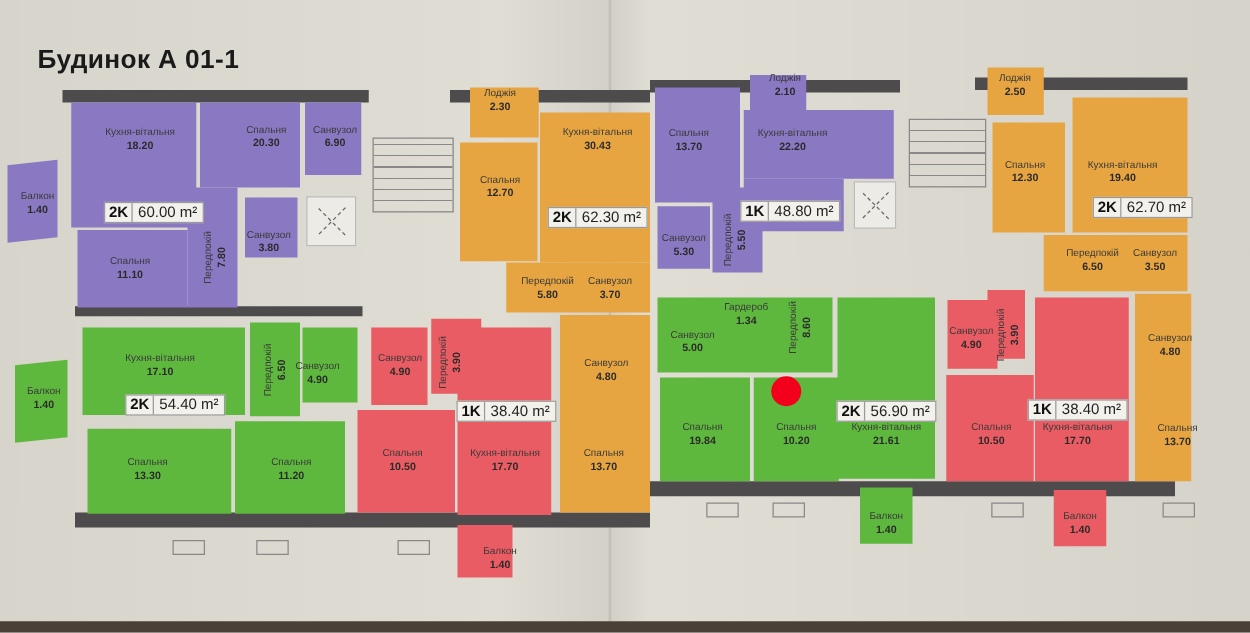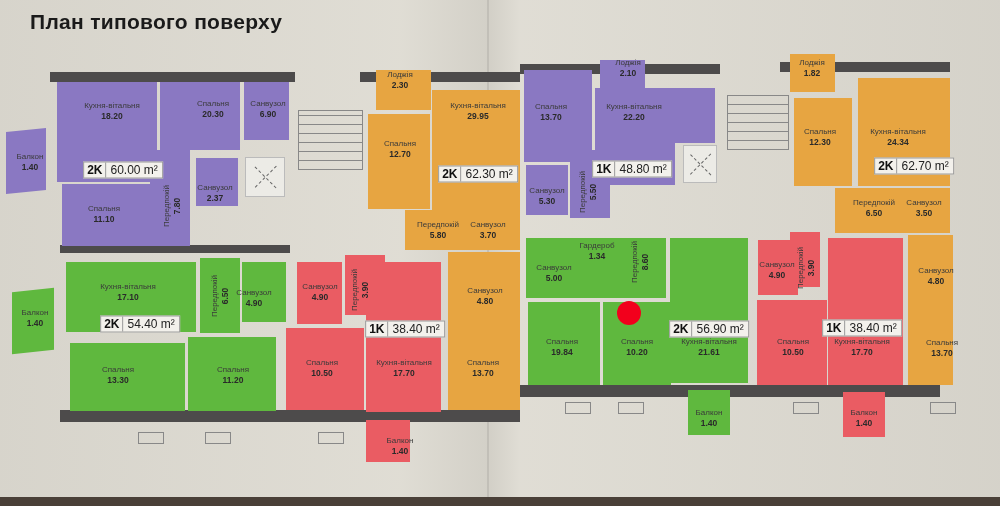--- a/index.html
+++ b/index.html
@@ -28,21 +28,21 @@
   .shaft:after{transform:rotate(-45deg);}
   .win{position:absolute;width:26px;height:12px;border:1px solid #888;box-sizing:border-box;}
   .marker{position:absolute;width:24px;height:24px;border-radius:50%;background:#f2001c;}
 </style>
 </head>
 <body>
 
 <div class="paper">
   <div class="fold"></div>
 
-  <div class="title" style="top:10px;">План типового поверху</div>
+  <div class="title" style="top:36px;">Будинок А 01-1</div>
 
   <div class="wall" style="left:50px;top:72px;width:245px;height:10px;"></div>
   <div class="wall" style="left:360px;top:72px;width:160px;height:10px;"></div>
   <div class="wall" style="left:520px;top:64px;width:200px;height:10px;"></div>
   <div class="wall" style="left:780px;top:62px;width:170px;height:10px;"></div>
   <div class="wall" style="left:60px;top:245px;width:230px;height:8px;"></div>
   <div class="wall" style="left:60px;top:410px;width:460px;height:12px;"></div>
   <div class="wall" style="left:520px;top:385px;width:420px;height:12px;"></div>
 
   <div class="room purple" style="left:57px;top:82px;width:100px;height:100px;"></div>
@@ -53,35 +53,35 @@
   <div class="room purple" style="left:150px;top:150px;width:40px;height:96px;"></div>
   <div class="room purple" style="left:196px;top:158px;width:42px;height:48px;"></div>
   <div class="shaft" style="left:245px;top:157px;width:40px;height:40px;"></div>
 
   <div class="lbl" style="left:112px;top:111px;"><span>Кухня-вітальня</span><b>18.20</b></div>
   <div class="lbl" style="left:213px;top:109px;"><span>Спальня</span><b>20.30</b></div>
   <div class="lbl" style="left:268px;top:109px;"><span>Санвузол</span><b>6.90</b></div>
   <div class="lbl" style="left:30px;top:162px;"><span>Балкон</span><b>1.40</b></div>
   <div class="lbl" style="left:104px;top:214px;"><span>Спальня</span><b>11.10</b></div>
   <div class="lbl v" style="left:172px;top:206px;"><span>Передпокій</span><b>7.80</b></div>
-  <div class="lbl" style="left:215px;top:193px;"><span>Санвузол</span><b>2.37</b></div>
+  <div class="lbl" style="left:215px;top:193px;"><span>Санвузол</span><b>3.80</b></div>
   <div class="badge" style="left:123px;top:170px;">
       <span class="t">2K</span>
       <span class="a">60.00 m²</span>
     </div>
 
   <div class="stair" style="left:298px;top:110px;width:65px;height:60px;"></div>
 
   <div class="room orange" style="left:376px;top:70px;width:55px;height:40px;"></div>
   <div class="room orange" style="left:368px;top:114px;width:62px;height:95px;"></div>
   <div class="room orange" style="left:432px;top:90px;width:88px;height:120px;"></div>
   <div class="room orange" style="left:405px;top:210px;width:115px;height:40px;"></div>
   <div class="room orange" style="left:448px;top:252px;width:72px;height:158px;"></div>
   <div class="lbl" style="left:400px;top:80px;"><span>Лоджія</span><b>2.30</b></div>
-  <div class="lbl" style="left:478px;top:111px;"><span>Кухня-вітальня</span><b>29.95</b></div>
+  <div class="lbl" style="left:478px;top:111px;"><span>Кухня-вітальня</span><b>30.43</b></div>
   <div class="lbl" style="left:400px;top:149px;"><span>Спальня</span><b>12.70</b></div>
   <div class="lbl" style="left:438px;top:230px;"><span>Передпокій</span><b>5.80</b></div>
   <div class="lbl" style="left:488px;top:230px;"><span>Санвузол</span><b>3.70</b></div>
   <div class="lbl" style="left:485px;top:296px;"><span>Санвузол</span><b>4.80</b></div>
   <div class="lbl" style="left:483px;top:368px;"><span>Спальня</span><b>13.70</b></div>
   <div class="badge" style="left:478px;top:174px;">
       <span class="t">2K</span>
       <span class="a">62.30 m²</span>
     </div>
 
@@ -102,23 +102,23 @@
       <span class="a">48.80 m²</span>
     </div>
 
   <div class="stair" style="left:727px;top:95px;width:62px;height:55px;"></div>
 
   <div class="room orange" style="left:790px;top:54px;width:45px;height:38px;"></div>
   <div class="room orange" style="left:794px;top:98px;width:58px;height:88px;"></div>
   <div class="room orange" style="left:858px;top:78px;width:92px;height:108px;"></div>
   <div class="room orange" style="left:835px;top:188px;width:115px;height:45px;"></div>
   <div class="room orange" style="left:908px;top:235px;width:45px;height:150px;"></div>
-  <div class="lbl" style="left:812px;top:68px;"><span>Лоджія</span><b>1.82</b></div>
+  <div class="lbl" style="left:812px;top:68px;"><span>Лоджія</span><b>2.50</b></div>
   <div class="lbl" style="left:820px;top:137px;"><span>Спальня</span><b>12.30</b></div>
-  <div class="lbl" style="left:898px;top:137px;"><span>Кухня-вітальня</span><b>24.34</b></div>
+  <div class="lbl" style="left:898px;top:137px;"><span>Кухня-вітальня</span><b>19.40</b></div>
   <div class="lbl" style="left:874px;top:208px;"><span>Передпокій</span><b>6.50</b></div>
   <div class="lbl" style="left:924px;top:208px;"><span>Санвузол</span><b>3.50</b></div>
   <div class="lbl" style="left:936px;top:276px;"><span>Санвузол</span><b>4.80</b></div>
   <div class="lbl" style="left:942px;top:348px;"><span>Спальня</span><b>13.70</b></div>
   <div class="badge" style="left:914px;top:166px;">
       <span class="t">2K</span>
       <span class="a">62.70 m²</span>
     </div>
 
   <div class="room green" style="left:66px;top:262px;width:130px;height:70px;"></div>

